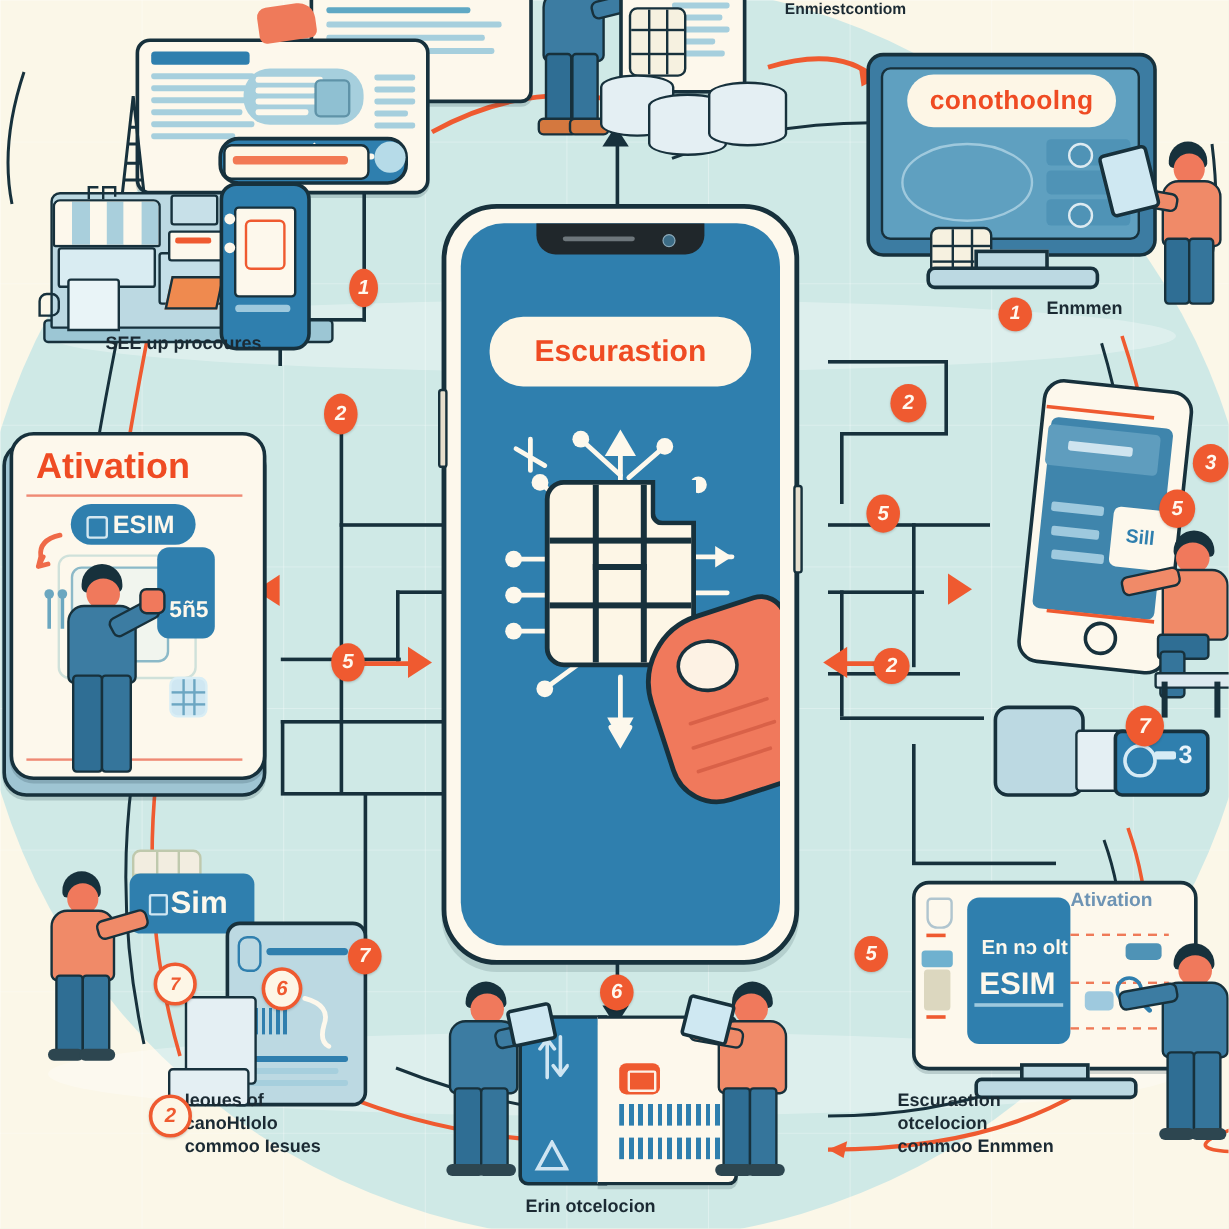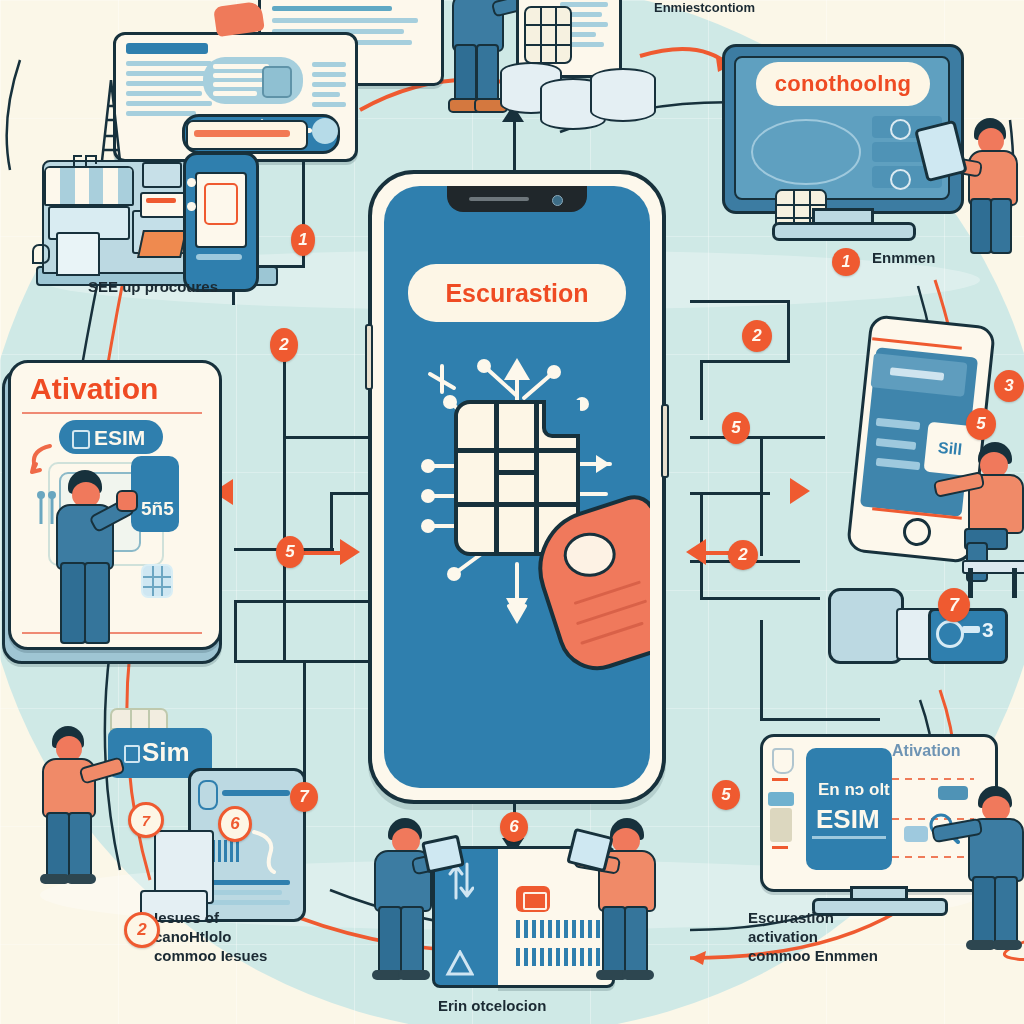--- a/index.html
+++ b/index.html
@@ -552,21 +552,21 @@
     <div class="p-face" style="left:20px;top:10px;width:26px;height:26px;background:#f0795c;border-radius:50%;"></div>
     <div class="p-body" style="left:6px;top:32px;width:50px;height:56px;background:#f08a68;border:2px solid #17313c;"></div>
     <div class="p-arm" style="left:44px;top:36px;width:40px;height:13px;background:#f08a68;border:2px solid #17313c;transform:rotate(-16deg);"></div>
     <div class="p-leg" style="left:10px;top:86px;width:20px;height:66px;background:#2f6e94;border:2px solid #17313c;"></div>
     <div class="p-leg" style="left:32px;top:86px;width:20px;height:66px;background:#35759b;border:2px solid #17313c;"></div>
     <div class="p-shoe" style="left:4px;top:148px;width:30px;height:10px;"></div>
     <div class="p-shoe" style="left:30px;top:148px;width:30px;height:10px;"></div>
   </div>
 
   <div class="label-txt lbl" style="left:154px;top:908px;font-size:15px;line-height:1.28;">
-    <div>Iesues of</div>
+    <div>Ieoues of</div>
     <div>canoHtlolo</div>
     <div>commoo Iesues</div>
   </div>
 
   <div class="panel-blue abs" style="left:432px;top:846px;width:68px;height:136px;border-radius:8px 0 0 8px;"></div>
   <div class="card abs" style="left:498px;top:846px;width:114px;height:136px;border-radius:0 8px 8px 0;border-left:none;"></div>
   <div class="abs" style="left:448px;top:860px;width:26px;height:42px;">
     <svg width="26" height="42">
         <path d="M8 38 L8 6 M8 6 L2 14 M8 6 L14 14 M19 4 L19 36 M19 36 L13 28 M19 36 L25 28" stroke="#cfe5f2" stroke-width="3" fill="none" stroke-linecap="round"></path>
       </svg>
@@ -639,21 +639,21 @@
     <div class="p-body" style="left:6px;top:32px;width:52px;height:60px;background:#3c7ca2;border:2px solid #17313c;"></div>
     <div class="p-arm" style="left:-30px;top:36px;width:46px;height:13px;background:#3c7ca2;border:2px solid #17313c;transform:rotate(-10deg);"></div>
     <div class="p-leg" style="left:10px;top:90px;width:20px;height:68px;background:#2f6e94;border:2px solid #17313c;"></div>
     <div class="p-leg" style="left:32px;top:90px;width:20px;height:68px;background:#35759b;border:2px solid #17313c;"></div>
     <div class="p-shoe" style="left:4px;top:154px;width:30px;height:10px;"></div>
     <div class="p-shoe" style="left:30px;top:154px;width:30px;height:10px;"></div>
   </div>
 
   <div class="label-txt lbl" style="left:748px;top:908px;font-size:15px;line-height:1.28;">
     <div>Escurastion</div>
-    <div>activation</div>
+    <div>otcelocion</div>
     <div>commoo Enmmen</div>
   </div>
 
   <div class="badge" style="left:291px;top:224px;width:24px;height:32px;border-radius:50%;font-size:17px;">
     <span>1</span>
     </div>
   <div class="badge" style="left:270px;top:328px;width:28px;height:34px;border-radius:50%;font-size:17px;">
     <span>2</span>
     </div>
   <div class="badge" style="left:276px;top:536px;width:28px;height:32px;border-radius:50%;font-size:17px;">

